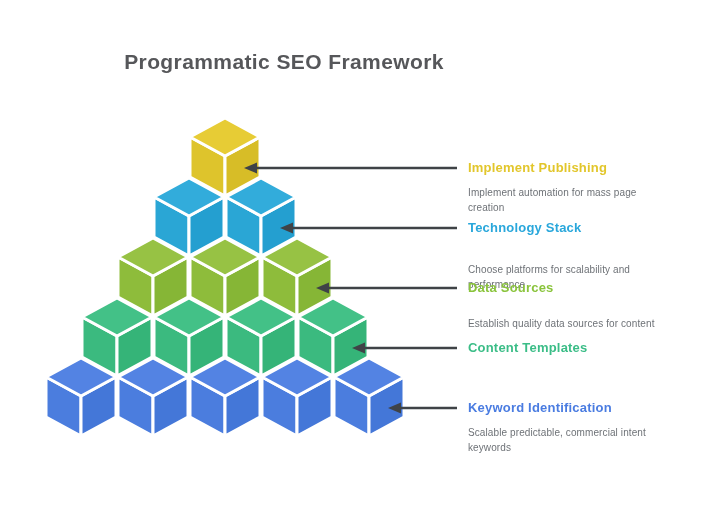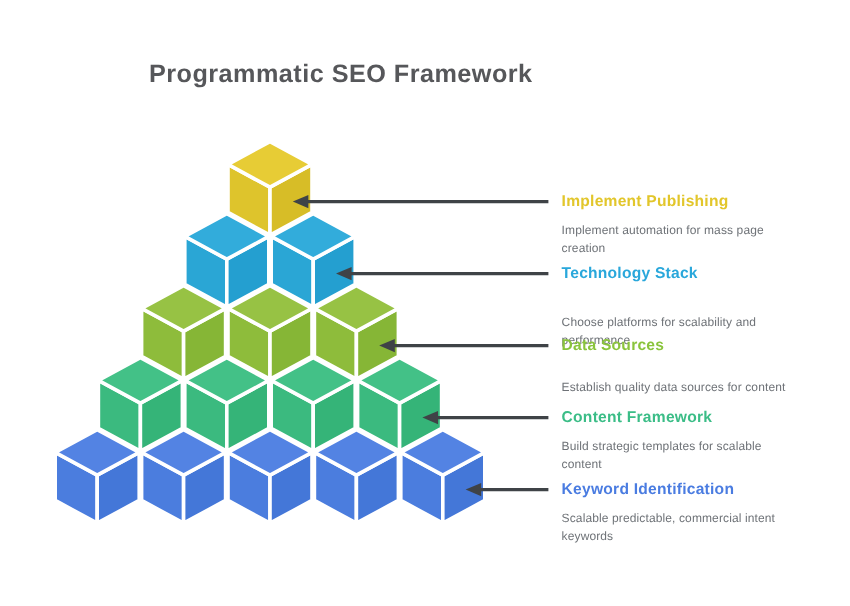--- a/index.html
+++ b/index.html
@@ -148,23 +148,21 @@
     <div class="legend-desc" style="color: rgb(110, 114, 119); margin-top: 26px;">Choose platforms for scalability and
 performance</div>
   </div>
 
   <div class="legend-item" style="top:280px">
     <div class="legend-label" style="color: rgb(138, 196, 60);">Data Sources</div>
     <div class="legend-desc" style="color: rgb(110, 114, 119); margin-top: 20px;">Establish quality data sources for content</div>
   </div>
 
   <div class="legend-item" style="top:340px">
-    <div class="legend-label" style="color: rgb(59, 189, 135);">Content Framework</div>
-    <div class="legend-desc" style="color: rgb(110, 114, 119);">Build strategic templates for scalable
-content</div>
+    <div class="legend-label" style="color: rgb(59, 189, 135);">Content Templates</div>
   </div>
 
   <div class="legend-item" style="top:400px">
     <div class="legend-label" style="color: rgb(74, 124, 225);">Keyword Identification</div>
     <div class="legend-desc" style="color: rgb(110, 114, 119);">Scalable predictable, commercial intent
 keywords</div>
   </div>
 
 </div>
 

